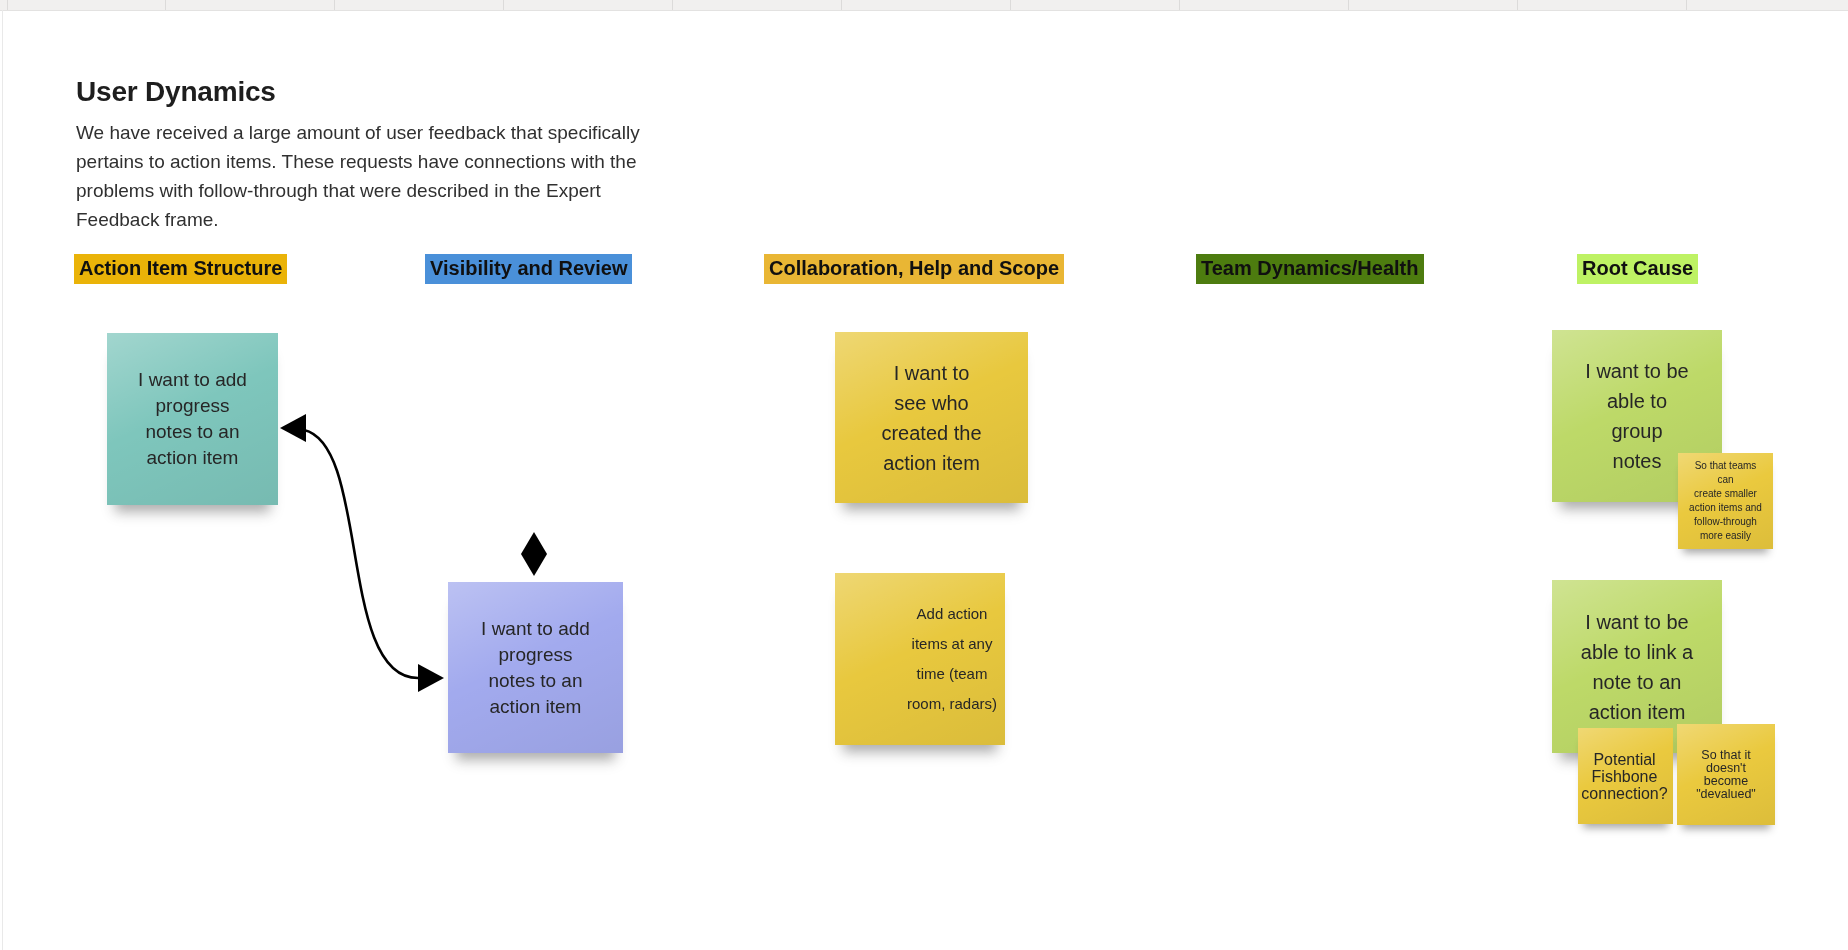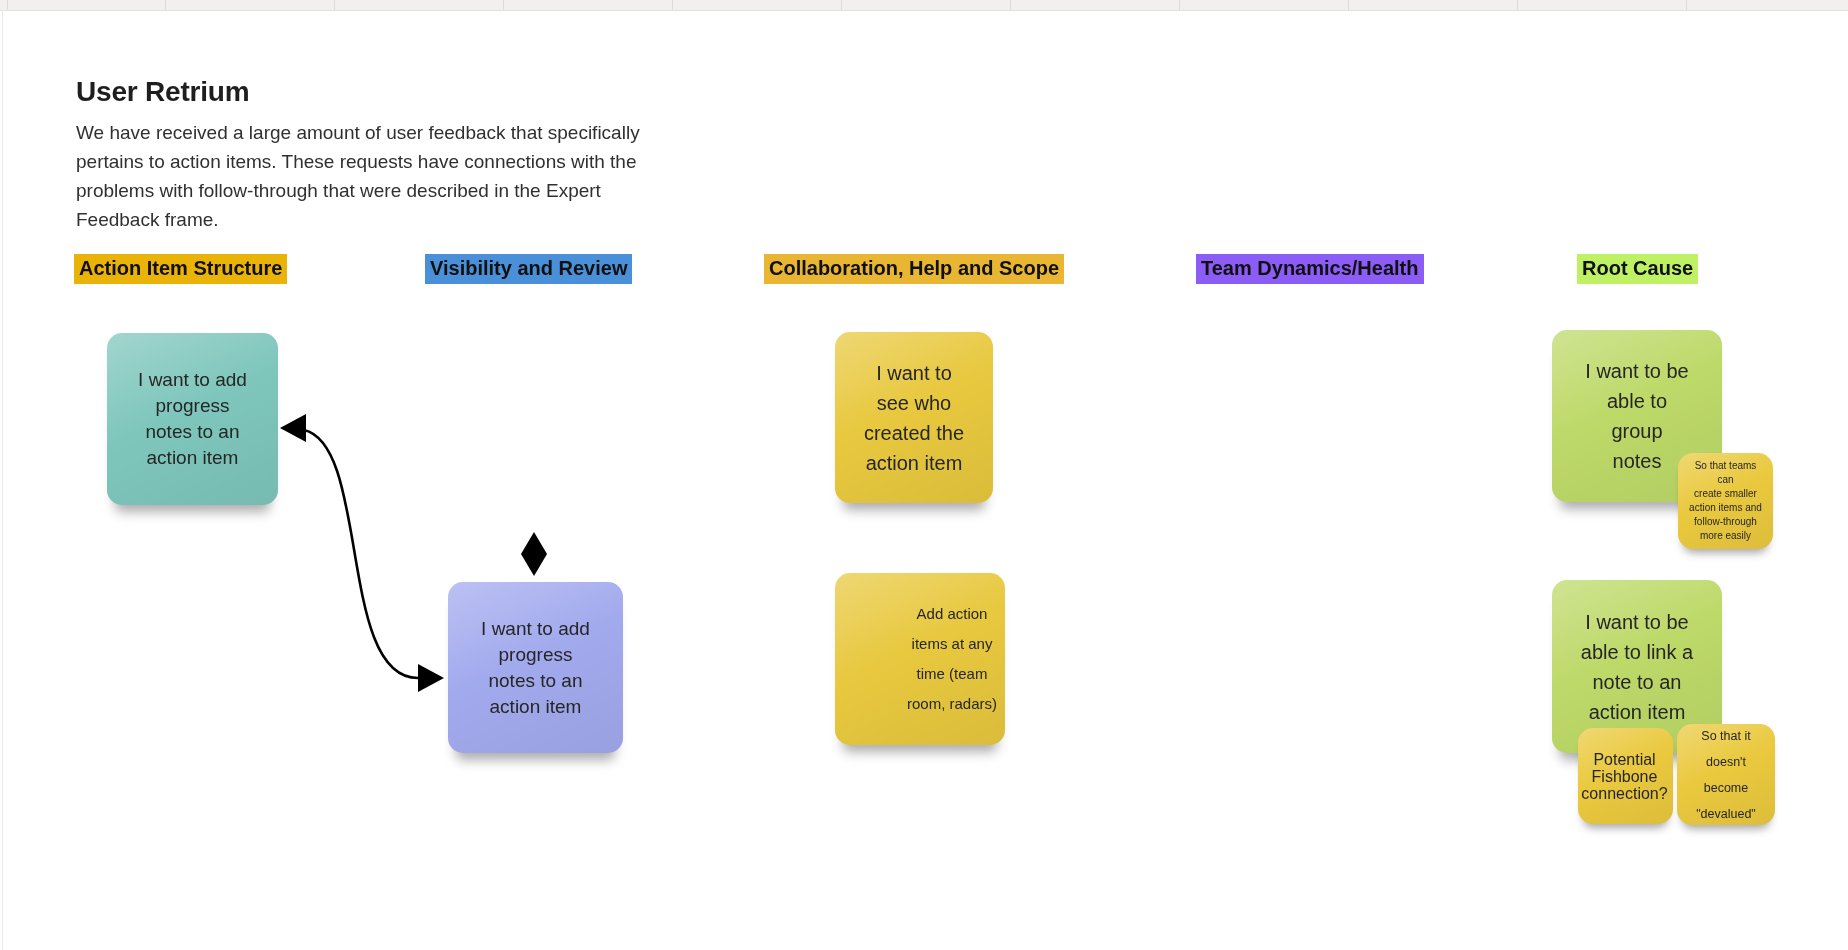--- a/index.html
+++ b/index.html
@@ -35,51 +35,50 @@
   .col-header .hl{
     display:inline-block;padding:2px 5px 3px 5px;
     font-size:20px;font-weight:700;color:#101010;line-height:25px;white-space:nowrap;
   }
   
   .sticky{
     position:absolute;display:flex;align-items:center;justify-content:center;
     text-align:center;white-space:pre-line;color:#262626;padding:8px;box-sizing:border-box;
     background:linear-gradient(155deg,rgba(255,255,255,0.28),rgba(255,255,255,0) 45%,rgba(0,0,0,0.06)),var(--c,#e8c83e);
     box-shadow:0 15px 12px -8px rgba(40,40,40,0.38);
-    border-radius:15px;
   }
   .sticky.sm{box-shadow:0 9px 8px -5px rgba(40,40,40,0.4);}
   
   #connector-svg{position:absolute;left:0;top:0;width:1848px;height:950px;pointer-events:none;}
 </style>
 </head>
 <body>
 
 <div id="canvas">
 
   <div id="grid-strip"></div>
   <div id="left-gridline"></div>
 
-  <div id="frame-title">User Retrium</div>
+  <div id="frame-title">User Dynamics</div>
   <div id="frame-description">We have received a large amount of user feedback that specifically
 pertains to action items. These requests have connections with the
 problems with follow-through that were described in the Expert
 Feedback frame.</div>
 
   <div class="col-header" style="left:74px">
     <span class="hl" style="background-color: #eab308;">Action Item Structure</span>
   </div>
   <div class="col-header" style="left:425px">
     <span class="hl" style="background-color: rgb(74, 144, 217);">Visibility and Review</span>
   </div>
   <div class="col-header" style="left:764px">
     <span class="hl" style="background-color: rgb(233, 182, 52);">Collaboration, Help and Scope</span>
   </div>
   <div class="col-header" style="left:1196px">
-    <span class="hl" style="background-color: #8b5cf6;">Team Dynamics/Health</span>
+    <span class="hl" style="background-color: #4d7c0f;">Team Dynamics/Health</span>
   </div>
   <div class="col-header" style="left:1577px">
     <span class="hl" style="background-color: #bef264;">Root Cause</span>
   </div>
 
   <svg id="connector-svg" viewBox="0 0 1848 950" xmlns="http://www.w3.org/2000/svg">
     <path d="M 304 430 C 370 445, 338 678, 418 678" fill="none" stroke="#000000" stroke-width="2.6"></path>
     <polygon points="280,428 306,414 306,442" fill="#000000"></polygon>
     <polygon points="444,678 418,664 418,692" fill="#000000"></polygon>
     <polygon points="534,532 547,554 534,576 521,554" fill="#000000"></polygon>
@@ -92,21 +91,21 @@
 action item</span>
   </div>
 
   <div class="sticky" style="left: 448px; top: 582px; width: 175px; height: 171px; font-size: 19px; line-height: 26px; --c: #a2aaee;">
     <span>I want to add
 progress
 notes to an
 action item</span>
   </div>
 
-  <div class="sticky" style="left: 835px; top: 332px; width: 158px; height: 171px; font-size: 20px; line-height: 30px; --c: #e8c83e;">
+  <div class="sticky" style="left: 835px; top: 332px; width: 193px; height: 171px; font-size: 20px; line-height: 30px; --c: #e8c83e;">
     <span>I want to
 see who
 created the
 action item</span>
   </div>
   <div class="sticky" style="left: 835px; top: 573px; width: 170px; height: 172px; font-size: 15px; line-height: 30px; justify-content: flex-end; --c: #e8c83e;">
     <span>Add action
 items at any
 time (team
 room, radars)</span>
@@ -129,20 +128,20 @@
 create smaller
 action items and
 follow-through
 more easily</span>
   </div>
   <div class="sticky sm" style="left: 1578px; top: 728px; width: 95px; height: 96px; font-size: 16px; line-height: 17px; z-index: 3; padding-left: 6px; --c: #eac93e;">
     <span>Potential
 Fishbone
 connection?</span>
   </div>
-  <div class="sticky sm" style="left: 1677px; top: 724px; width: 98px; height: 101px; font-size: 12.5px; line-height: 26px; z-index: 4; --c: #eac93e;">
+  <div class="sticky sm" style="left: 1677px; top: 724px; width: 98px; height: 101px; font-size: 12.5px; line-height: 13px; z-index: 4; --c: #eac93e;">
     <span>So that it
 doesn't
 become
 "devalued"</span>
   </div>
 
 </div>
 
 </body></html>

